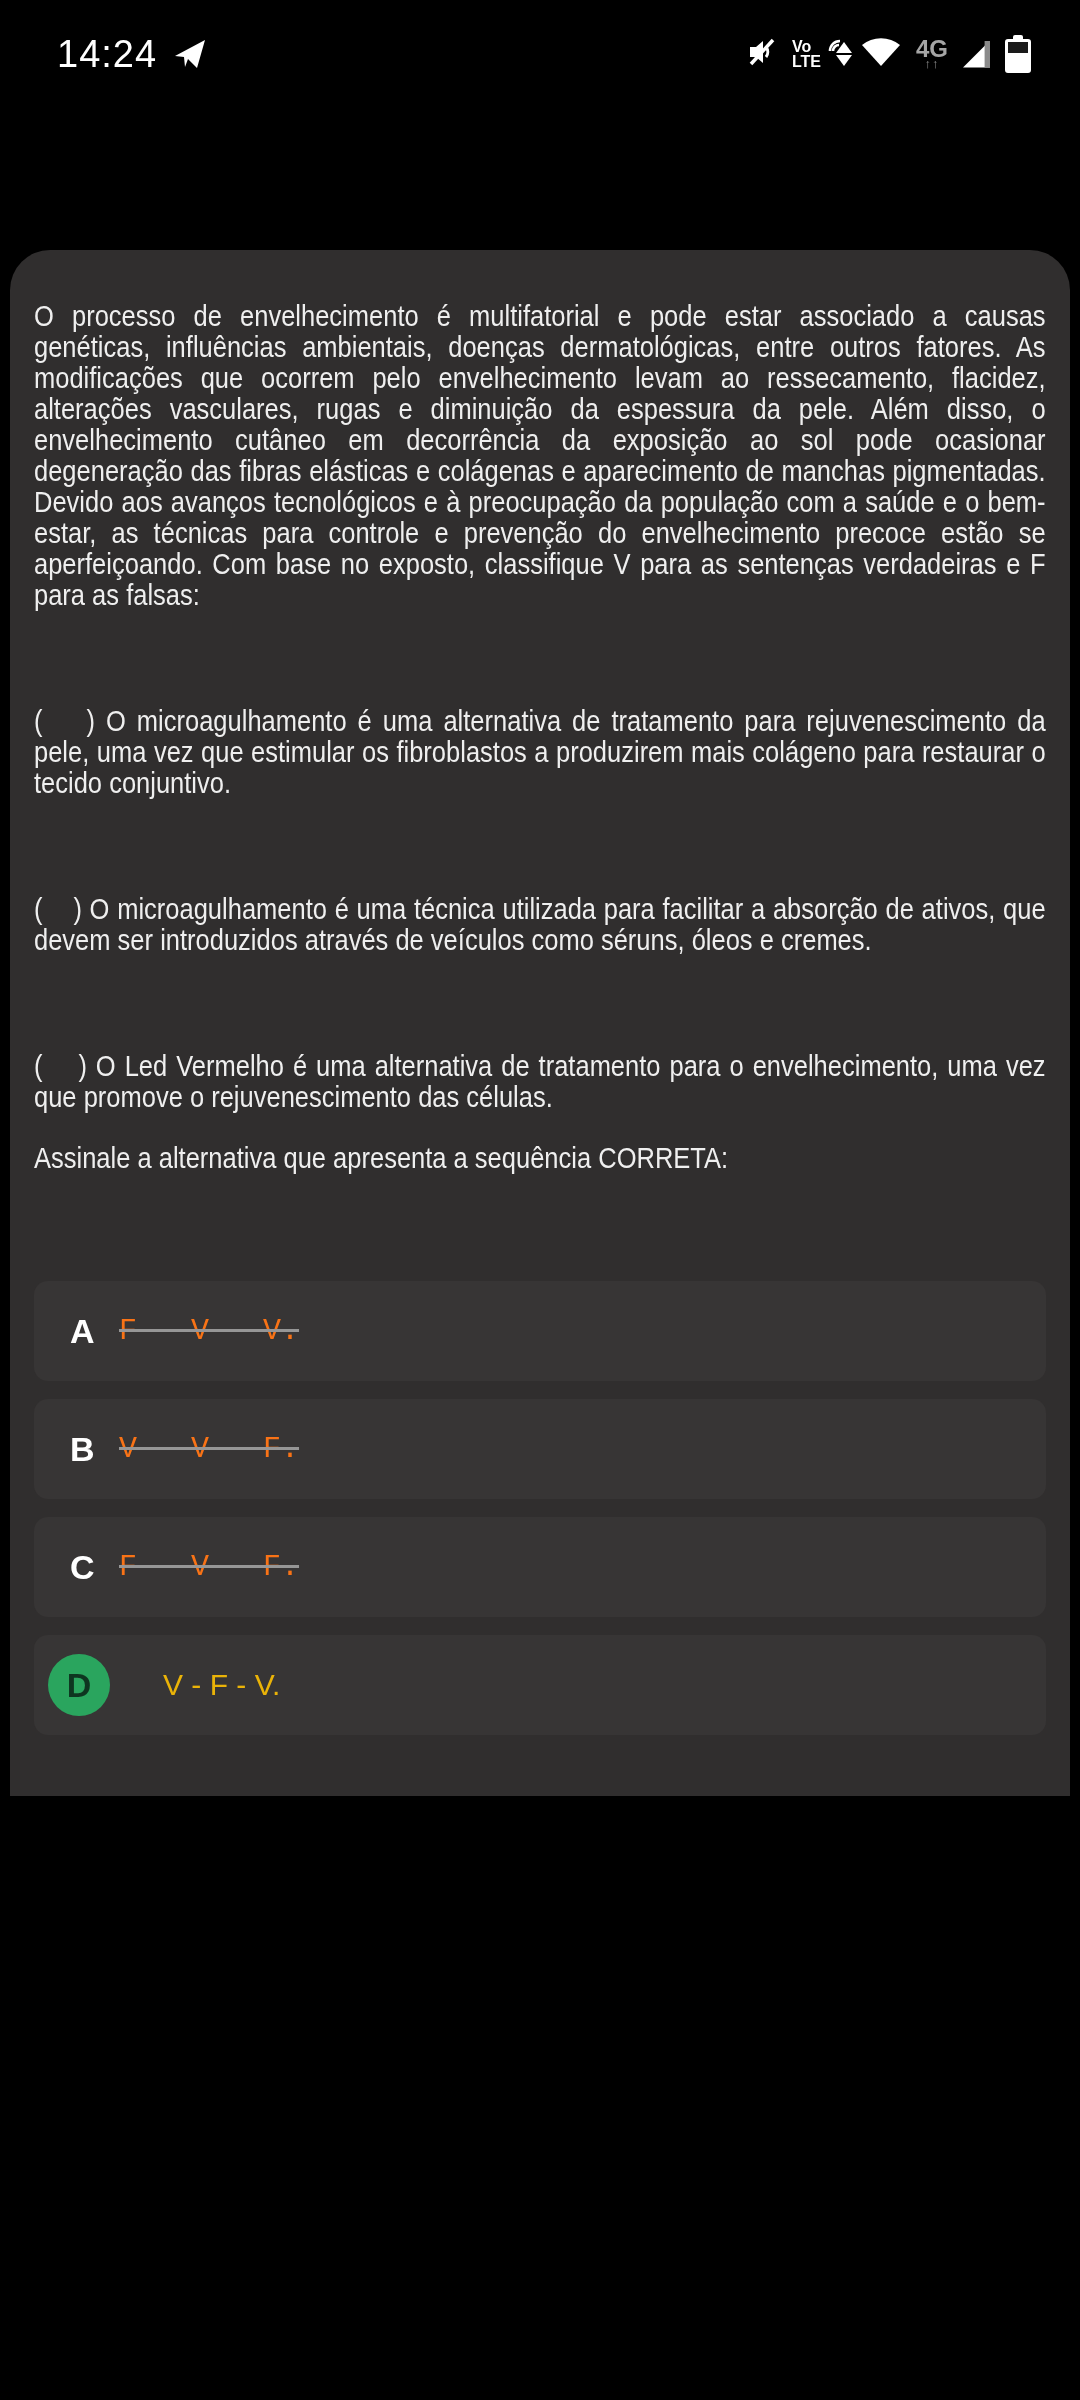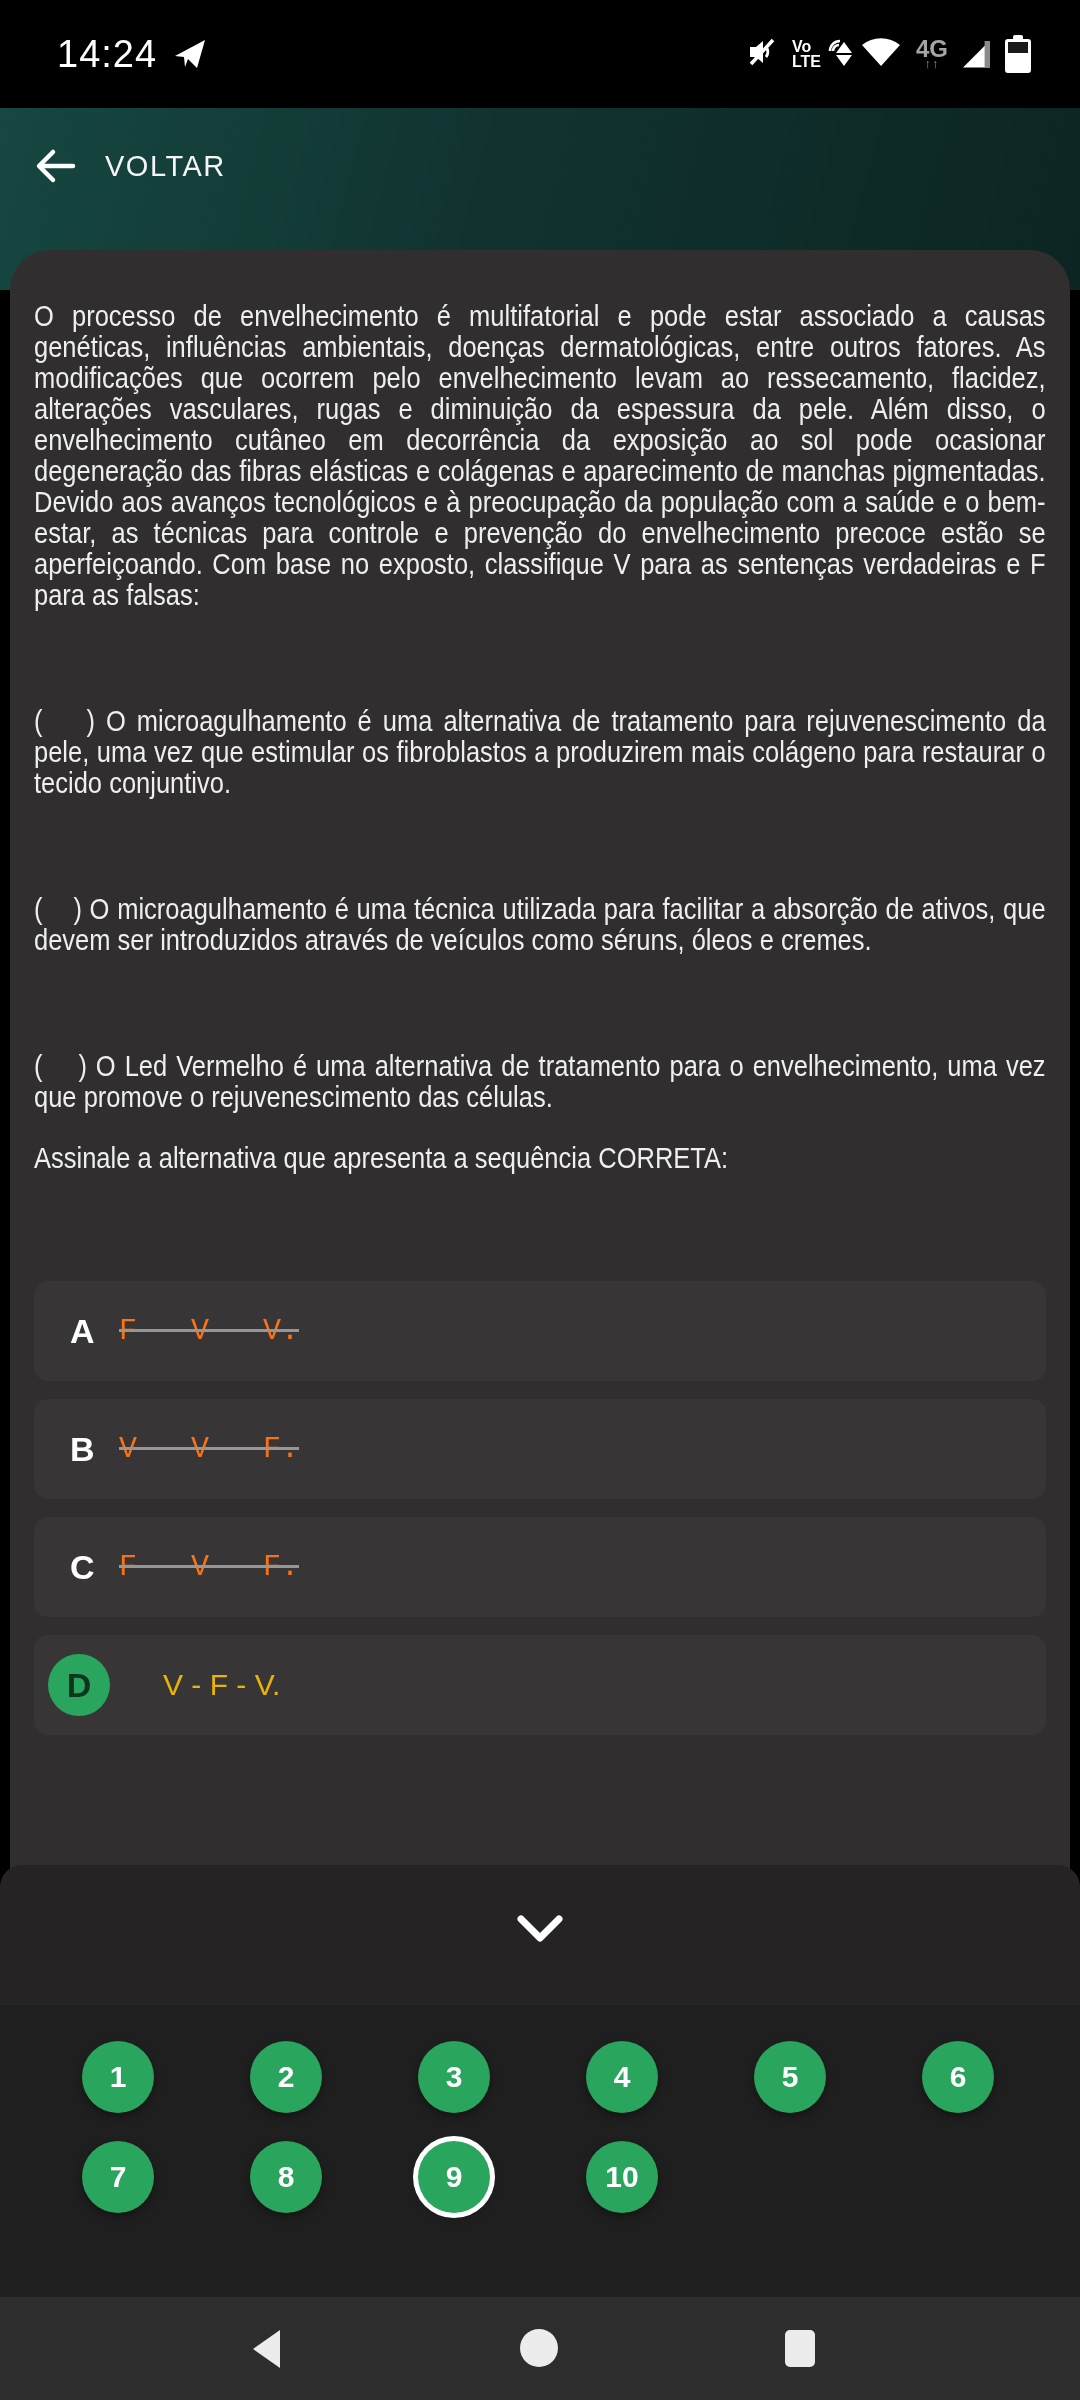--- a/index.html
+++ b/index.html
@@ -1,16 +1,16 @@
 <!DOCTYPE html>
 <html><head>
 <meta charset="utf-8">
 <style>
   html,body{margin:0;padding:0;background:#000;}
-  .phone{position:relative;width:1080px;height:2400px;background:#000;overflow:hidden;
+  .phone{position:relative;width:1080px;height:1796px;background:#000;overflow:hidden;
          font-family:"Liberation Sans",sans-serif;}
 
   
   .status-bar{position:absolute;top:0;left:0;width:100%;height:108px;background:#000;
               display:flex;align-items:center;color:#fff;z-index:30;}
   .time{margin-left:57px;font-size:38px;font-weight:500;letter-spacing:1px;}
   .tg-icon{margin-left:16px;display:flex;}
   .status-right{margin-left:auto;margin-right:49px;display:flex;align-items:center;gap:15px;}
   .volte{display:flex;flex-direction:column;line-height:15px;font-size:16px;font-weight:bold;position:relative;}
   .volte .waves{position:absolute;left:36px;top:-2px;}
@@ -123,30 +123,20 @@
       </span>
       <span class="battery">
         <span class="bat-cap"></span>
         <span class="bat-body">
             <span class="bat-fill"></span>
           </span>
       </span>
     </div>
   </div>
 
-  <div class="header">
-    <div class="header-row">
-      <span class="back-btn">
-        <svg width="44" height="36" viewBox="0 0 44 36">
-          <path d="M20 4 L6 18 L20 32 M7 18 H40" stroke="#fff" stroke-width="4.5" fill="none" stroke-linecap="round" stroke-linejoin="round"></path>
-        </svg>
-      </span>
-      <span class="back-label">VOLTAR</span>
-    </div>
-  </div>
 
   <div class="card">
     <div class="para cond">O processo de envelhecimento é multifatorial e pode estar associado a causas genéticas, influências ambientais, doenças dermatológicas, entre outros fatores. As modificações que ocorrem pelo envelhecimento levam ao ressecamento, flacidez, alterações vasculares, rugas e diminuição da espessura da pele. Além disso, o envelhecimento cutâneo em decorrência da exposição ao sol pode ocasionar degeneração das fibras elásticas e colágenas e aparecimento de manchas pigmentadas. Devido aos avanços tecnológicos e à preocupação da população com a saúde e o bem-estar, as técnicas para controle e prevenção do envelhecimento precoce estão se aperfeiçoando. Com base no exposto, classifique V para as sentenças verdadeiras e F para as falsas:</div>
 
     <div class="para cond stmt">(&nbsp;&nbsp;&nbsp;&nbsp;) O microagulhamento é uma alternativa de tratamento para rejuvenescimento da pele, uma vez que estimular os fibroblastos a produzirem mais colágeno para restaurar o tecido conjuntivo.</div>
     <div class="para cond stmt">(&nbsp;&nbsp;&nbsp;&nbsp;) O microagulhamento é uma técnica utilizada para facilitar a absorção de ativos, que devem ser introduzidos através de veículos como séruns, óleos e cremes.</div>
     <div class="para cond stmt">(&nbsp;&nbsp;&nbsp;&nbsp;) O Led Vermelho é uma alternativa de tratamento para o envelhecimento, uma vez que promove o rejuvenescimento das células.</div>
 
     <div class="prompt cond">Assinale a alternativa que apresenta a sequência CORRETA:</div>
 

